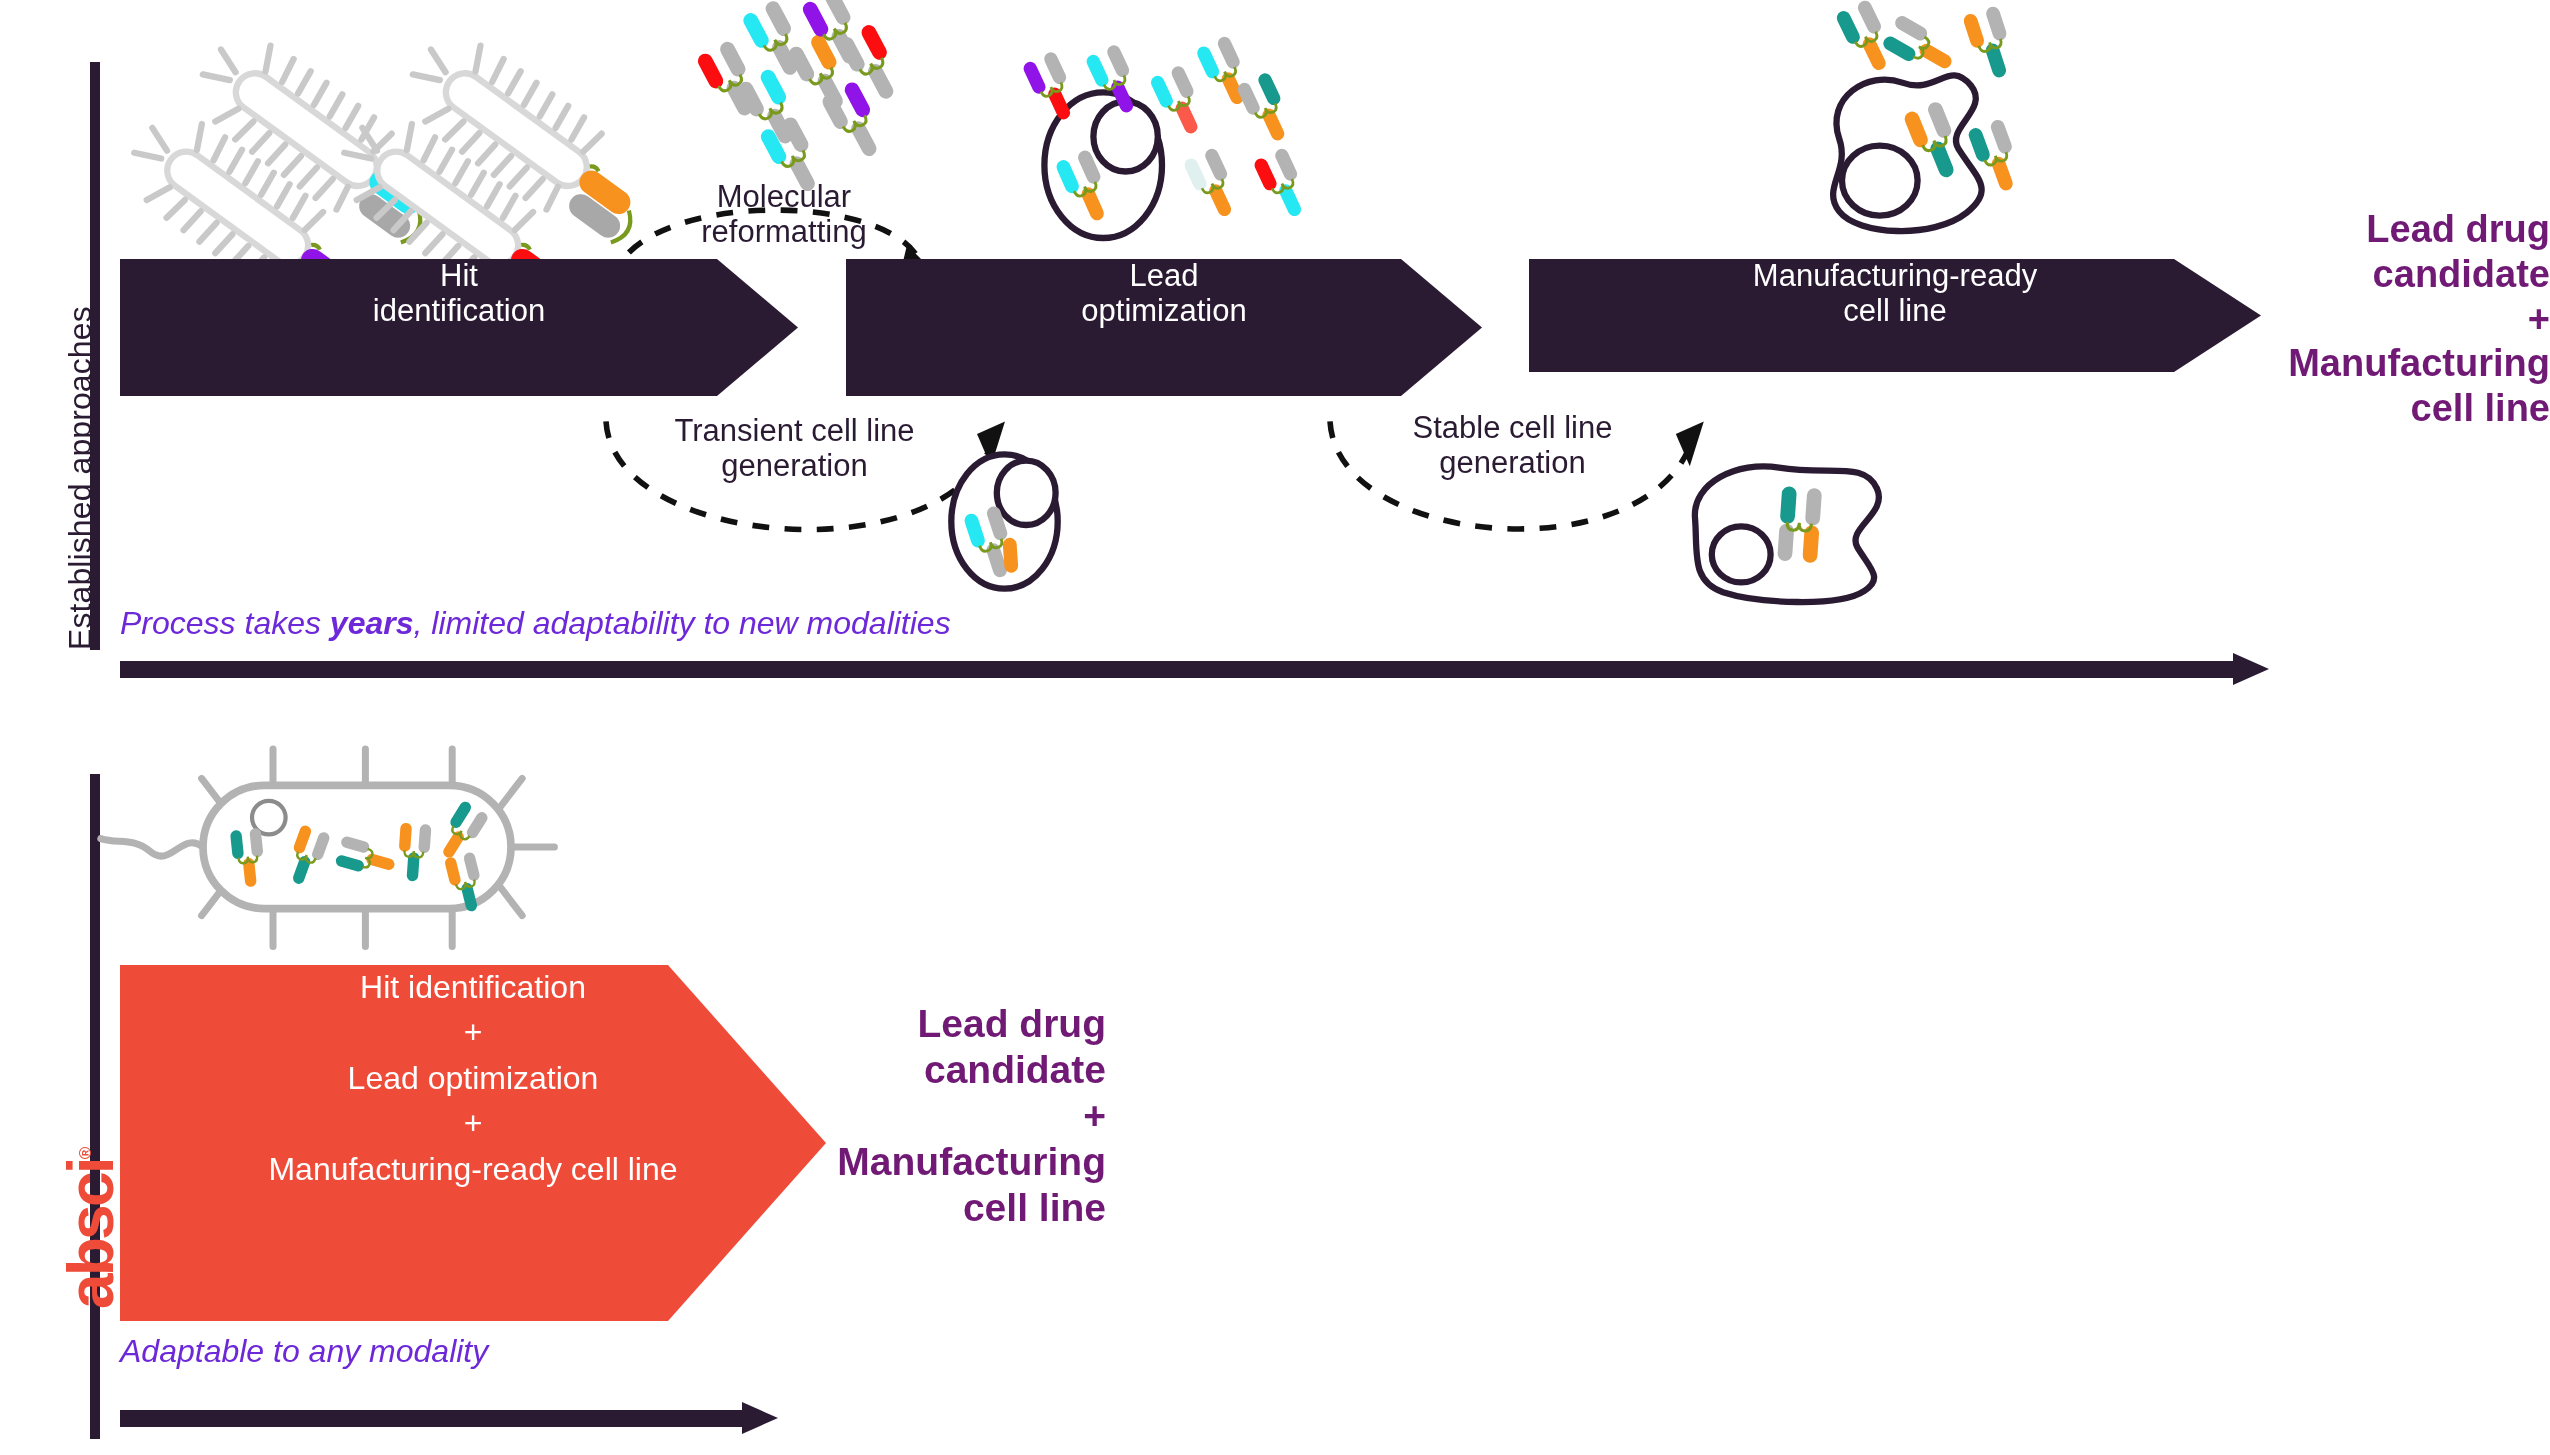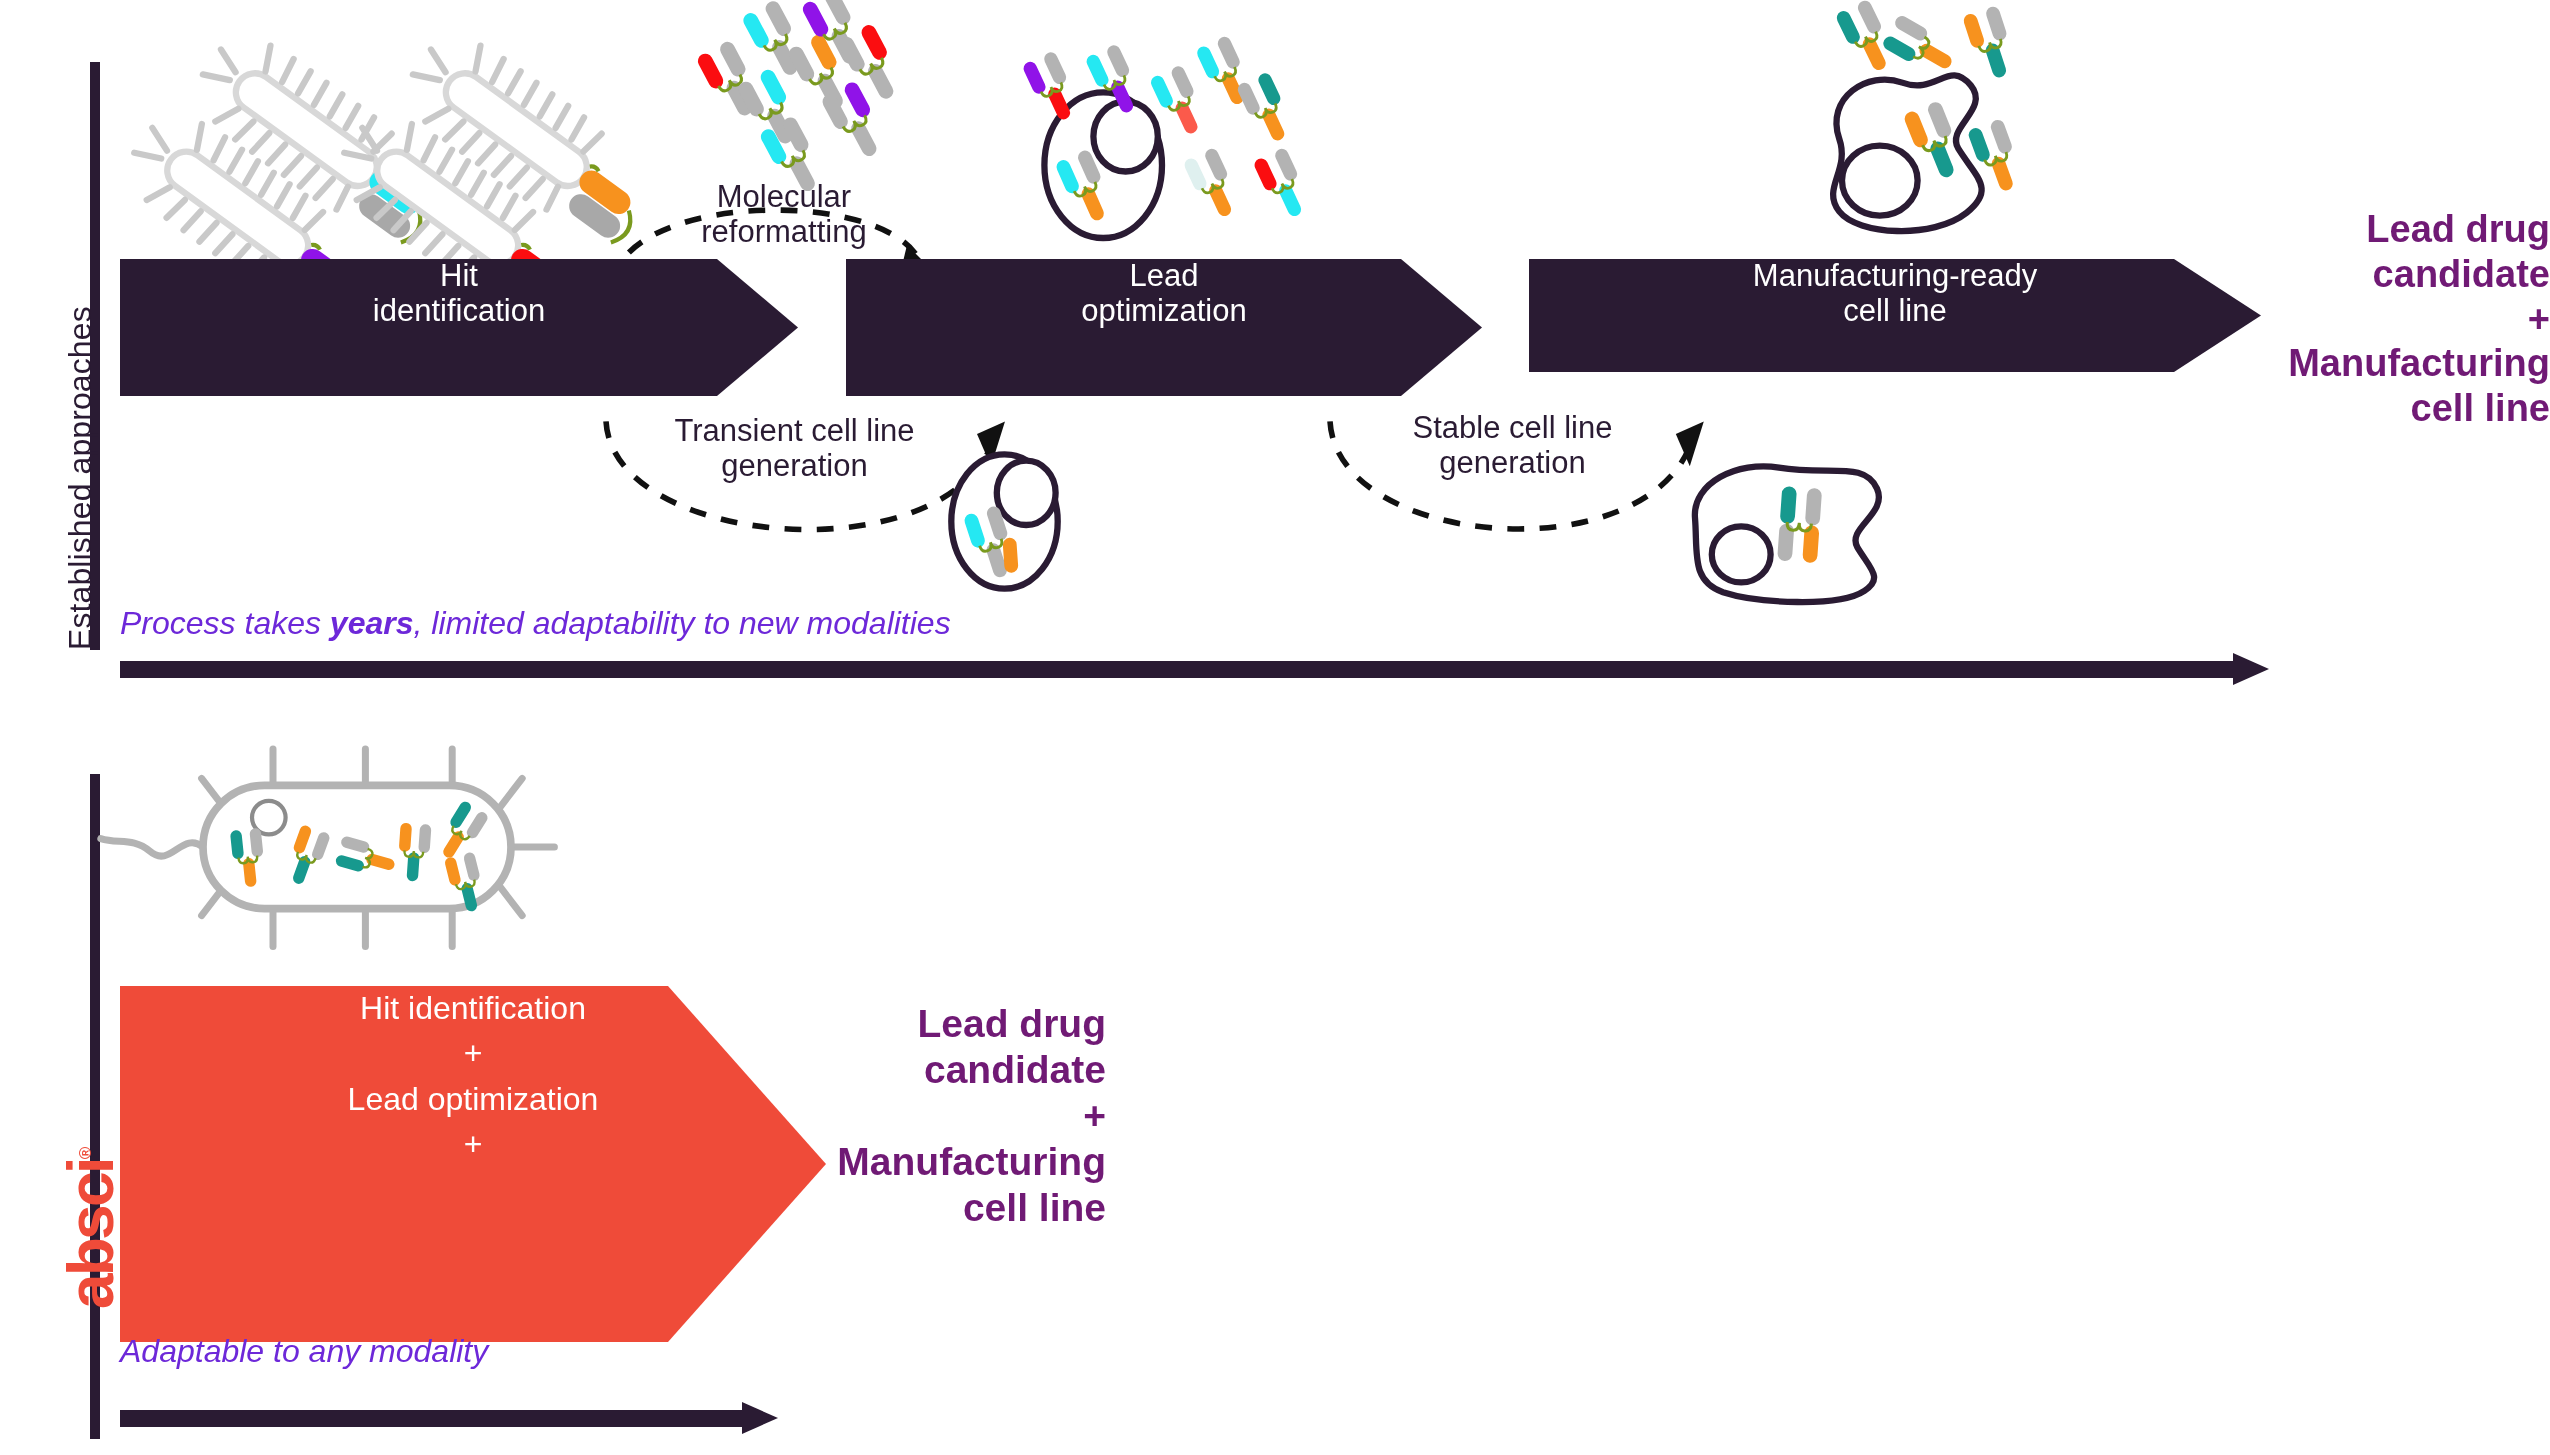--- a/index.html
+++ b/index.html
@@ -47,21 +47,21 @@
   .chev .lbl{position:relative;z-index:2;}
   .chev.dark{background:#2A1B33;}
   .chev.red{background:#EF4B39;}
   .chev-1{left:120px;top:259px;width:678px;height:137px;font-size:31px;
           clip-path:polygon(0 0, calc(100% - 81px) 0, 100% 50%, calc(100% - 81px) 100%, 0 100%);}
   .chev-2{left:846px;top:259px;width:636px;height:137px;font-size:31px;
           clip-path:polygon(0 0, calc(100% - 81px) 0, 100% 50%, calc(100% - 81px) 100%, 0 100%);}
   .chev-3{left:1529px;top:259px;width:732px;height:113px;font-size:31px;
           clip-path:polygon(0 0, calc(100% - 87px) 0, 100% 50%, calc(100% - 87px) 100%, 0 100%);}
   .chev-4{left:120px;top:965px;width:706px;height:356px;font-size:32px;
-          clip-path:polygon(0 0, calc(100% - 158px) 0, 100% 50%, calc(100% - 158px) 100%, 0 100%);margin-top:21px;}
+          clip-path:polygon(0 0, calc(100% - 158px) 0, 100% 50%, calc(100% - 158px) 100%, 0 100%);}
   .chev-4 .lbl{line-height:1.42;}
 
   
   .outcome{
     position:absolute;text-align:right;font-weight:bold;color:#701a75;line-height:1.18;
   }
   .outcome-top{left:2277px;top:207px;width:273px;font-size:38px;}
   .outcome-bot{left:742px;top:1001px;width:364px;font-size:39px;}
 
   
@@ -441,20 +441,21 @@
         <use href="#ab4"></use>
       </g>
   </svg>
 
   <div class="chev red chev-4">
     <div class="lbl">
       <div>Hit identification</div>
       <div>+</div>
       <div>Lead optimization</div>
       <div>+</div>
+      <div>Manufacturing-ready cell line</div>
     </div>
   </div>
 
   <div class="outcome outcome-bot">
     <div>Lead drug</div>
     <div>candidate</div>
     <div>+</div>
     <div>Manufacturing</div>
     <div>cell line</div>
   </div>

